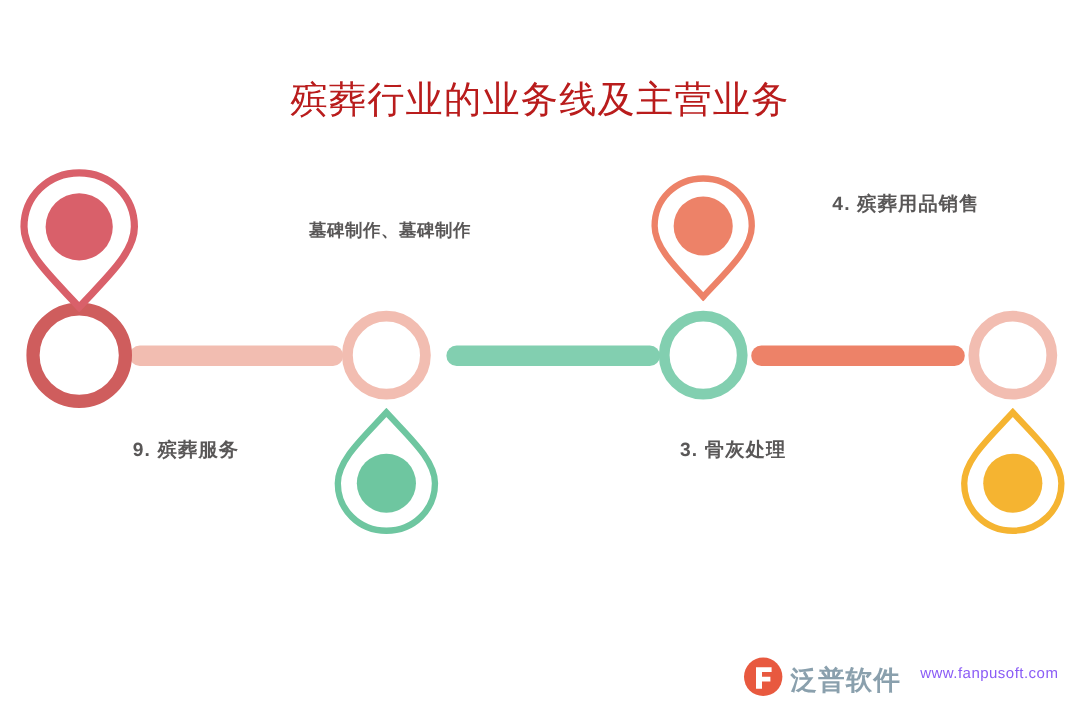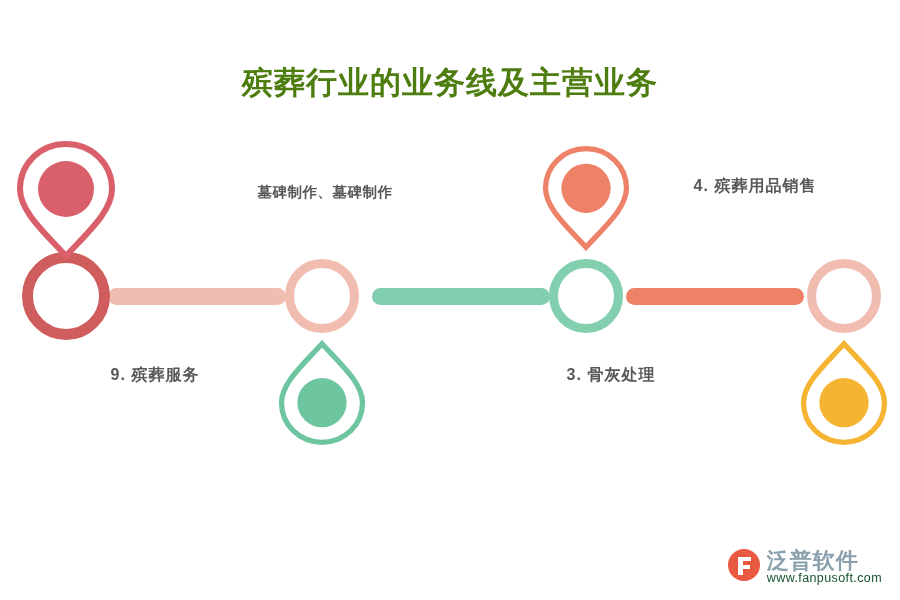--- a/index.html
+++ b/index.html
@@ -20,22 +20,22 @@
     width: 900px;
     height: 600px;
   }
   .title {
     position: absolute;
     left: 0;
     top: 62px;
     width: 900px;
     text-align: center;
     font-size: 31px;
-    font-weight: bold;
-    color: #4d7c0f;
+    font-weight: normal;
+    color: #b91c1c;
     letter-spacing: 1px;
   }
 
   
   .bar {
     position: absolute;
     height: 17px;
     border-radius: 9px;
   }
   .ring {
@@ -78,33 +78,34 @@
   .watermark {
     position: absolute;
     right: 18px;
     bottom: 14px;
     display: flex;
     align-items: center;
     gap: 6px;
   }
   .wm-text {
     display: flex;
-    flex-direction: column;
+    flex-direction: row;
     line-height: 1.05;
   }
   .wm-name {
     font-size: 22px;
     font-weight: bold;
     color: #8aa0ad;
     letter-spacing: 1px;
   }
   .wm-url {
     font-size: 12.5px;
-    color: #14532d;
+    color: #8b5cf6;
     letter-spacing: 0.4px;
+    margin-left: 16px;
   }
 </style>
 </head>
 <body>
 
 <div class="canvas">
 
   <div class="title">殡葬行业的业务线及主营业务</div>
 
   <div class="bar" style="left:108px; top:288px; width:178px; background:#f2bdb1;"></div>
@@ -149,21 +150,21 @@
   </div>
 
   <div class="label" style="left:205px; top:170px; width:240px;">
     <div class="sub">墓碑制作、墓碑制作</div>
   </div>
 
   <div class="label" style="left:491px; top:365px; width:240px;">
     <div class="heading">3.   骨灰处理</div>
   </div>
 
-  <div class="label" style="left:635px; top:176px; width:240px;">
+  <div class="label" style="left:635px; top:160px; width:240px;">
     <div class="heading">4.  殡葬用品销售</div>
   </div>
 
   <div class="watermark">
     <span>
       <svg width="34" height="34" viewBox="0 0 34 34">
         <circle cx="17" cy="17" r="16" fill="#e8593f"></circle>
         <path d="M11 9 h13 v4 h-8 v4 h7 v4 h-7 v6 h-5 z" fill="#ffffff"></path>
       </svg>
     </span>

